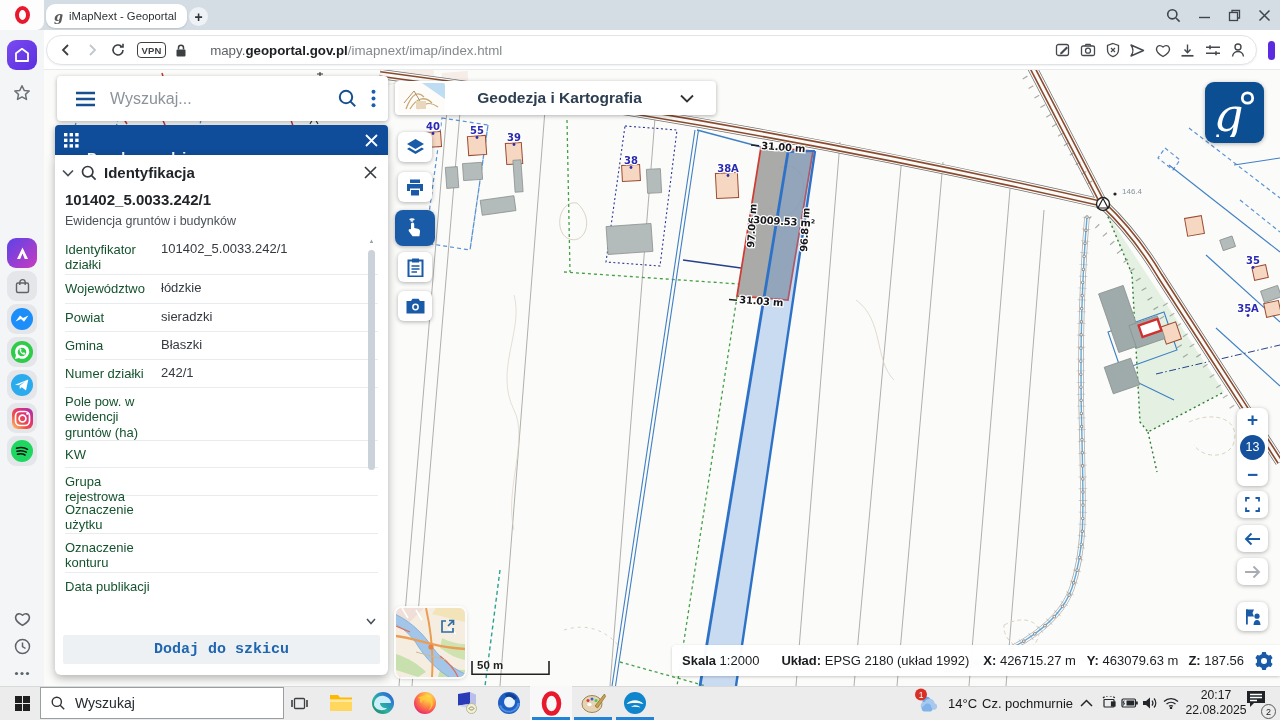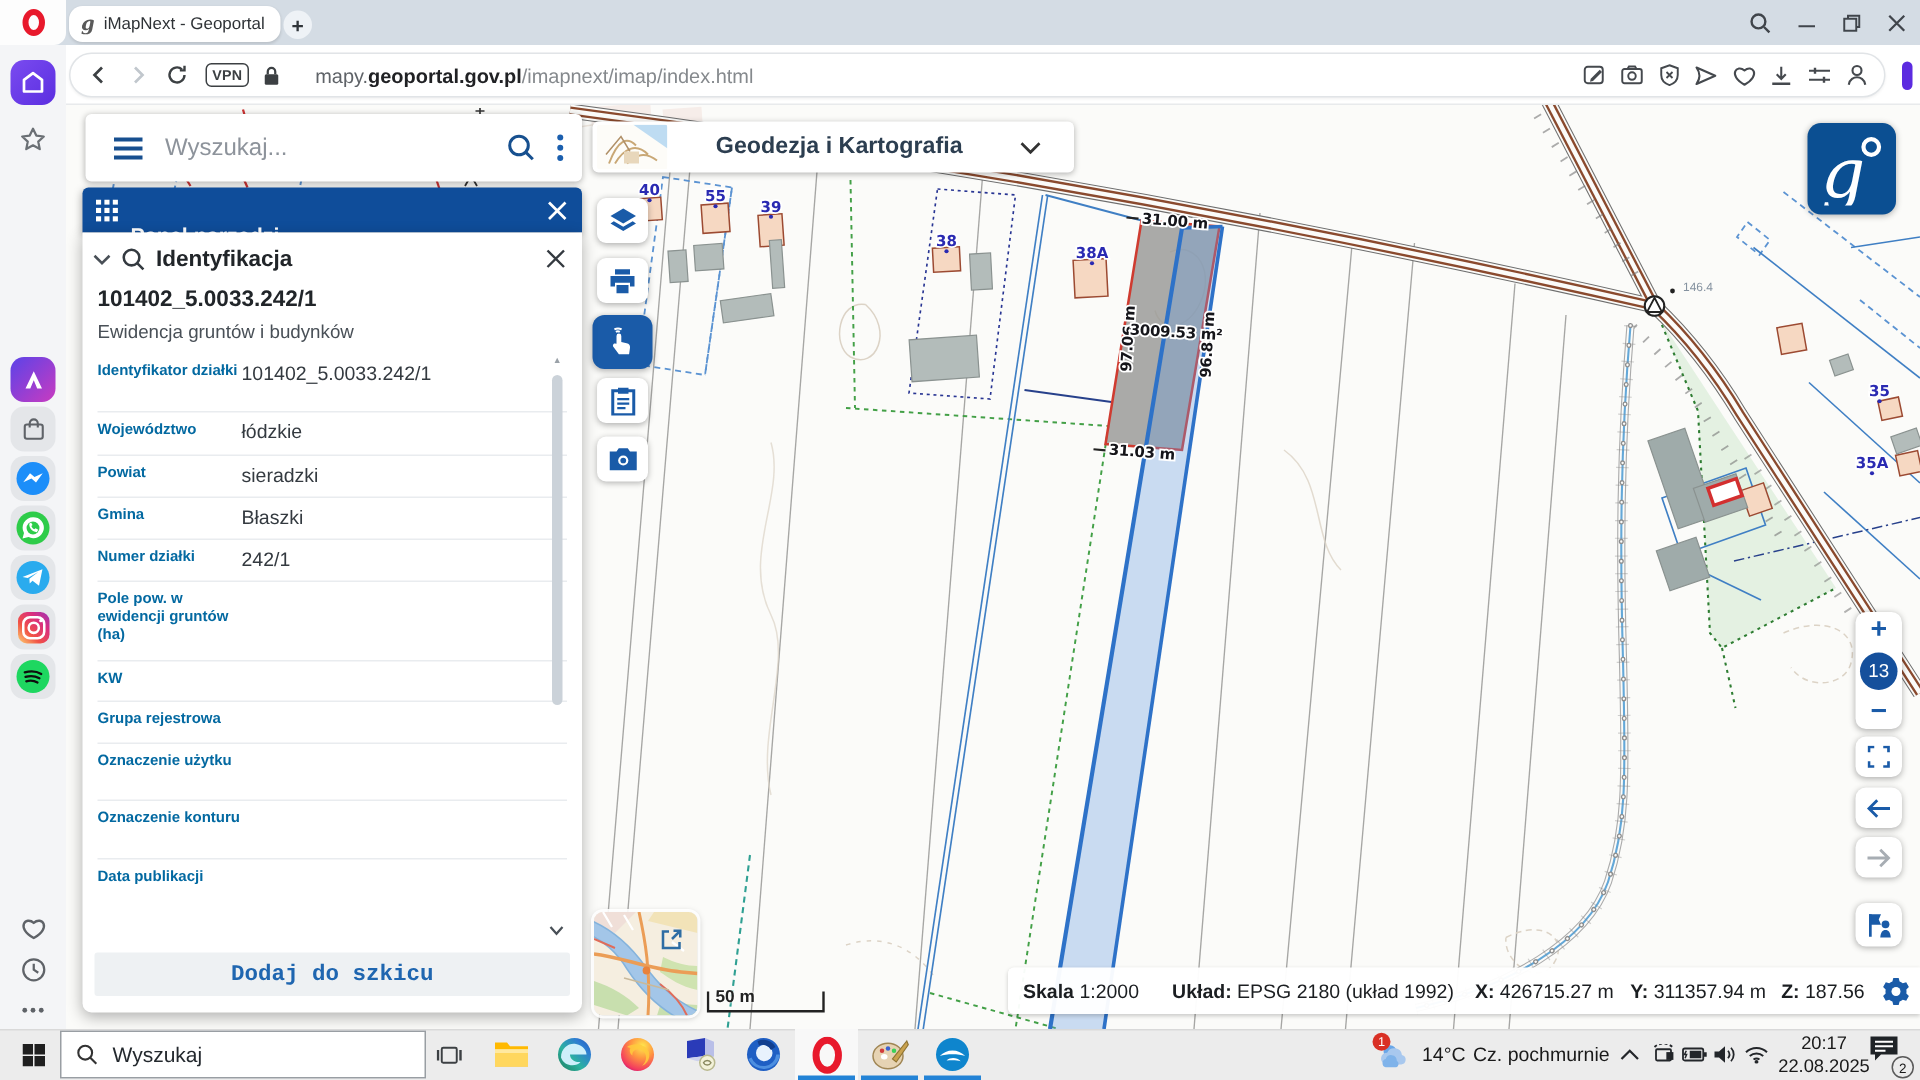--- a/index.html
+++ b/index.html
@@ -47,21 +47,21 @@
   #panel { left:11px; top:55px; width:333px; height:550px; }
   #panel-header { position:absolute; left:0; top:0; width:100%; height:30px; background:#0f4d9a; border-radius:4px 4px 0 0; display:flex; align-items:center; padding:0 10px 0 9px; gap:8px; box-shadow:0 2px 6px rgba(0,0,0,.35); }
   #panel-title { color:#fff; font-weight:bold; font-size:14.3px; flex:1;margin-top:36px; }
   #panel-body { position:absolute; left:0; top:30px; width:100%; height:520px; background:#fff; border-radius:0 0 6px 6px; box-shadow:0 3px 10px rgba(0,0,0,.3); }
   #identify-row { display:flex; align-items:center; gap:7px; padding:9px 11px 8px 7px; }
   #identify-title { font-weight:bold; font-size:15px; color:#212529; flex:1; }
   #parcel-id { font-weight:bold; font-size:15px; color:#212529; padding:2px 10px 4px 10px; }
   #parcel-sub { font-size:12.5px; color:#495057; padding:2px 10px 8px 10px; }
   #fields { position:relative; margin:0 10px 0 10px; }
   .frow { position:relative; border-bottom:1px solid #e9ecef; padding-top:6px; }
-  .frow .fl { width:96px; font-size:10px; color:#0369a1; line-height:1.18;font-weight:bold; }
+  .frow .fl { width:96px; font-size:13px; color:#14532d; line-height:1.18; }
   .frow .fv { position:absolute; left:96px; top:5px; font-size:13px; color:#343a40; white-space:nowrap; }
   #panel-scrollbar { position:absolute; right:13px; top:85px; width:7px; height:390px; border-radius:4px; }
   #panel-scroll-thumb { position:absolute; left:0; top:10px; width:7px; height:220px; background:#cbd2d9; border-radius:4px; }
   #panel-scroll-up { position:absolute; left:0; top:-2px; width:7px; text-align:center; font-size:6px; color:#9aa1a8; }
   #row-chevron { position:absolute; right:12px; bottom:46px; color:#495057; }
   #sketch-btn { position:absolute; left:8px; bottom:11px; width:317px; height:29px; background:#eef1f3; color:#1f66b0; font-weight:bold; font-size:15px; display:flex; align-items:center; justify-content:center; border-radius:2px;font-family:Liberation Mono, monospace; }
 
   
   .mtool { position:absolute; left:354px; width:34px; height:30px; background:#fff; border-radius:6px; box-shadow:0 1px 4px rgba(0,0,0,.3); display:flex; align-items:center; justify-content:center; color:#1a5ba8; }
   .mtool.active { left:351px; width:40px; height:36px; background:#1a5ba8; color:#fff; border-radius:8px; }
@@ -723,21 +723,21 @@
       </svg>
   </div>
 
   <div id="statusbar" class="abs">
     <span><b>Skala</b>&nbsp;<span>1:2000</span></span>
       <span class="st-gap1"></span>
     <span><b>Układ:</b>&nbsp;<span>EPSG 2180 (układ 1992)</span></span>
       <span class="st-gap2"></span>
     <span><b>X:</b>&nbsp;<span>426715.27 m</span></span>
       <span class="st-gap3"></span>
-    <span><b>Y:</b>&nbsp;<span>311357.94 m</span></span>
+    <span><b>Y:</b>&nbsp;<span>463079.63 m</span></span>
       <span class="st-gap4"></span>
     <span><b>Z:</b>&nbsp;<span>187.56</span></span>
     <span id="gear">
       <svg width="20" height="20" viewBox="0 0 20 20" fill="currentColor">
           <path d="M8.2 1 H11.8 L12.4 3.3 A7 7 0 0 1 14.5 4.5 L16.8 3.9 L18.6 7 L16.9 8.7 a7 7 0 0 1 0 2.6 L18.6 13 L16.8 16.1 L14.5 15.5 a7 7 0 0 1 -2.1 1.2 L11.8 19 H8.2 L7.6 16.7 a7 7 0 0 1 -2.1 -1.2 L3.2 16.1 L1.4 13 L3.1 11.3 a7 7 0 0 1 0 -2.6 L1.4 7 L3.2 3.9 L5.5 4.5 A7 7 0 0 1 7.6 3.3 Z"></path>
           <circle cx="10" cy="10" r="3" fill="#fff"></circle>
         </svg>
     </span>
   </div>
 

